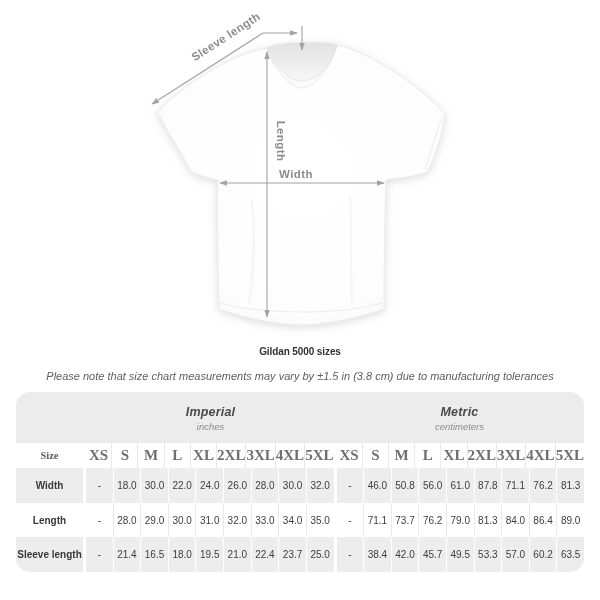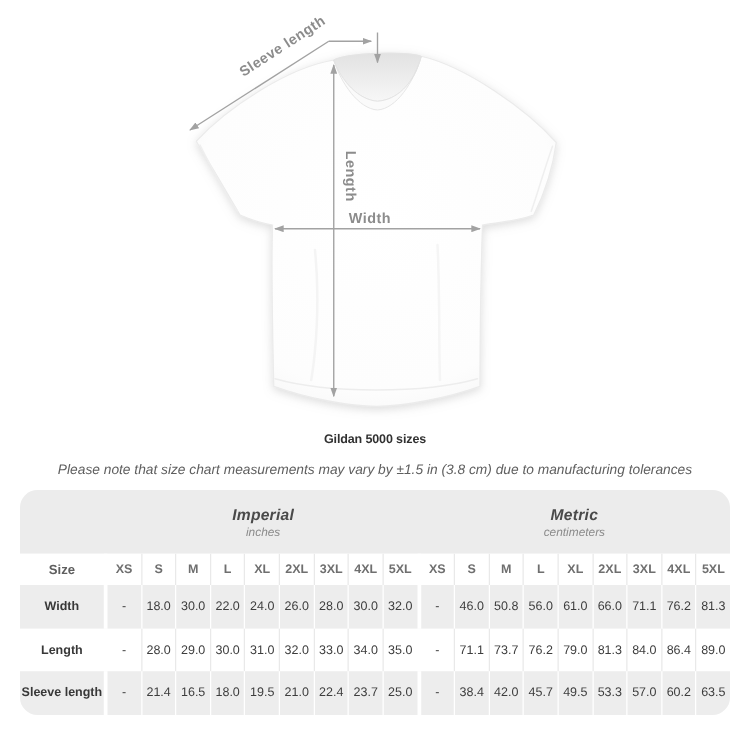--- a/index.html
+++ b/index.html
@@ -42,21 +42,21 @@
     font-size:10px;font-weight:bold;color:#383838;text-align:center;
   }
   .size-head-label{font-size:10.5px;color:#5f5f5f;}
   .half{flex:1;display:flex;}
   .half.imp{border-right:3px solid #fff;}
   .cell{
     flex:1;display:flex;align-items:center;justify-content:center;
     font-size:10px;color:#3d3d3d;
   }
   .cell + .cell{border-left:1px solid var(--sep);}
-  .r-head .cell{font-size:10px;font-weight:bold;color:#6f6f6f;}
+  .r-head .cell{font-size:15px;font-weight:bold;color:#6f6f6f;}
 </style>
 </head>
 <body>
 
 <div class="stage">
 
   <svg class="shirt-svg" width="600" height="340" viewBox="0 0 600 340">
     <defs>
       <radialGradient id="bodyGrad" cx="50%" cy="45%" r="65%">
         <stop offset="0%" stop-color="#ffffff"></stop>
@@ -125,21 +125,21 @@
       <div class="band-half">
         <div class="band-title">Imperial</div>
         <div class="band-sub">inches</div>
       </div>
       <div class="band-half">
         <div class="band-title">Metric</div>
         <div class="band-sub">centimeters</div>
       </div>
     </div>
     <div id="table-rows">
-        <div class="row r-head r-white" style="height: 25px;">
+        <div class="row r-head r-white" style="height: 25px; font-family: Liberation Serif, serif;">
           <div class="label-cell size-head-label">Size</div>
           <div class="half imp">
             <div class="cell">XS</div>
             <div class="cell">S</div>
             <div class="cell">M</div>
             <div class="cell">L</div>
             <div class="cell">XL</div>
             <div class="cell">2XL</div>
             <div class="cell">3XL</div>
             <div class="cell">4XL</div>
@@ -169,21 +169,21 @@
             <div class="cell">28.0</div>
             <div class="cell">30.0</div>
             <div class="cell">32.0</div>
           </div>
           <div class="half met">
             <div class="cell">-</div>
             <div class="cell">46.0</div>
             <div class="cell">50.8</div>
             <div class="cell">56.0</div>
             <div class="cell">61.0</div>
-            <div class="cell">66.0</div>
+            <div class="cell">87.8</div>
             <div class="cell">71.1</div>
             <div class="cell">76.2</div>
             <div class="cell">81.3</div>
           </div>
         </div>
         <div class="row r-white" style="height: 34px;">
           <div class="label-cell">Length</div>
           <div class="half imp">
             <div class="cell">-</div>
             <div class="cell">28.0</div>

